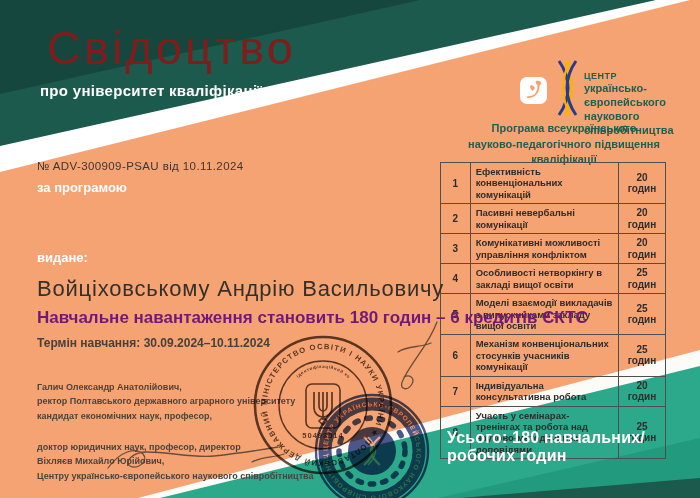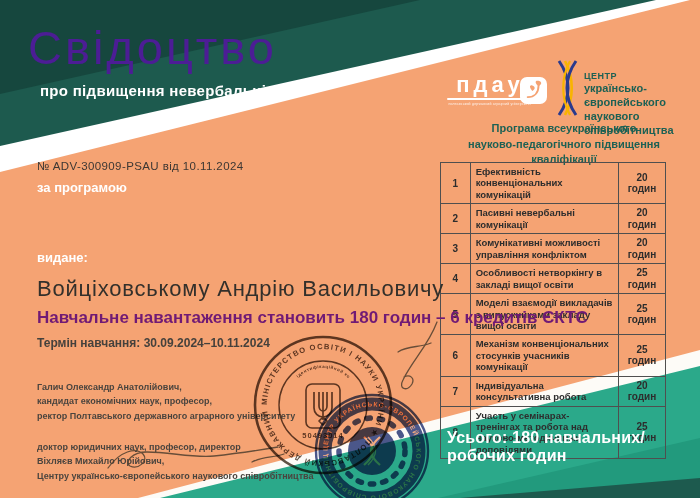--- a/index.html
+++ b/index.html
@@ -13,21 +13,21 @@
   .band-white-top{background:#ffffff;clip-path:polygon(0 0,690px 0,0 172px);}
   .band-teal{background:#1d5a4e;clip-path:polygon(0 0,656px 0,0 146px);}
   .band-teal-dark{background:#16473e;clip-path:polygon(0 0,420px 0,0 94px);}
   
   .band-white-bot{background:#fdfbf7;clip-path:polygon(138px 498px,700px 350px,700px 498px);}
   .band-green{background:#2ba98a;clip-path:polygon(160px 498px,700px 366px,700px 498px);}
   .band-green-dark{background:#229a7d;clip-path:polygon(438px 498px,700px 438px,700px 498px);}
   .band-teal-bot{background:#1d5a4e;clip-path:polygon(460px 498px,700px 478px,700px 498px);}
 
   .abs{position:absolute;}
-  .cert-title{left:28px;top:22px;font-size:47px;font-weight:200;color:#4c1d95;letter-spacing:3px;line-height:1.1;}
+  .cert-title{left:47px;top:22px;font-size:47px;font-weight:200;color:#7f1d1d;letter-spacing:3px;line-height:1.1;}
   .cert-subtitle{left:40px;top:82px;font-size:15px;font-weight:600;color:#fff;letter-spacing:.3px;}
 
   .pdau{left:447px;top:74px;width:86px;color:#fff;text-align:center;}
   .pdau-text{font-size:22px;font-weight:700;letter-spacing:4px;line-height:1;}
   .pdau-rule{height:2px;background:#fff;border-radius:2px;margin:2px 0 2px 0;}
   .pdau-sub{font-size:3.5px;opacity:.85;white-space:nowrap;letter-spacing:.2px;}
   .pdau-box{left:520px;top:77px;width:27px;height:27px;background:#fff;border-radius:7px;display:flex;align-items:center;justify-content:center;}
   .braid{left:555px;top:60px;}
   .cuesc{left:584px;top:71px;width:112px;color:#1d6154;line-height:1.25;}
   .cuesc-t1{font-size:9px;font-weight:800;letter-spacing:.5px;}
@@ -62,27 +62,22 @@
 
   <div class="layer band-white-top"></div>
   <div class="layer band-teal"></div>
   <div class="layer band-teal-dark"></div>
   <div class="layer band-white-bot"></div>
   <div class="layer band-green"></div>
   <div class="layer band-green-dark"></div>
   <div class="layer band-teal-bot"></div>
 
   <div class="abs cert-title">Свідоцтво</div>
-  <div class="abs cert-subtitle">про підвищення невербальні</div>
-
-  <div class="abs pdau">
-    <div class="pdau-text">пдау</div>
-    <div class="pdau-rule"></div>
-    <div class="pdau-sub">полтавський державний аграрний університет</div>
-  </div>
+  <div class="abs cert-subtitle">про університет кваліфікації</div>
+
   <div class="abs pdau-box">
     <svg width="21" height="21" viewBox="0 0 27 27">
       <path d="M6 22 C15 22 20 16 20 7" fill="none" stroke="#f5a373" stroke-width="2.4" stroke-linecap="round"></path>
       <path d="M20 8 C15 4 15 0 20 1 C25 2 24 6 20 8 Z" fill="#f5a373"></path>
       <path d="M12 14 C8 10 8 6 12 7 C16 8 16 12 12 14 Z" fill="#f5a373"></path>
     </svg>
   </div>
 
   <div class="abs braid">
     <svg width="25" height="56" viewBox="0 0 25 56">
@@ -174,22 +169,22 @@
 
   <div class="abs cert-no">№ ADV-300909-PSAU від 10.11.2024</div>
   <div class="abs per-program">за програмою</div>
   <div class="abs issued">видане:</div>
   <div class="abs recipient">Войціховському Андрію Васильовичу</div>
   <div class="abs workload">Навчальне навантаження становить 180 годин – 6 кредитів ЄКТС</div>
   <div class="abs term">Термін навчання: 30.09.2024–10.11.2024</div>
 
   <div class="abs sig-block sig1">
     <div>Галич Олександр Анатолійович,</div>
+    <div>ректор Полтавського державного аграрного університету</div>
     <div>кандидат економічних наук, професор,</div>
-    <div>ректор Полтавського державного аграрного університету</div>
   </div>
   <div class="abs sig-block sig2">
     <div>доктор юридичних наук, професор, директор</div>
     <div>Віхляєв Михайло Юрійович,</div>
     <div>Центру українсько-європейського наукового співробітництва</div>
   </div>
 
   <div class="abs total-line">Усього: 180 навчальних/робочих годин</div>
 
   <svg class="abs" style="left:0;top:0" width="700" height="498" viewBox="0 0 700 498">

